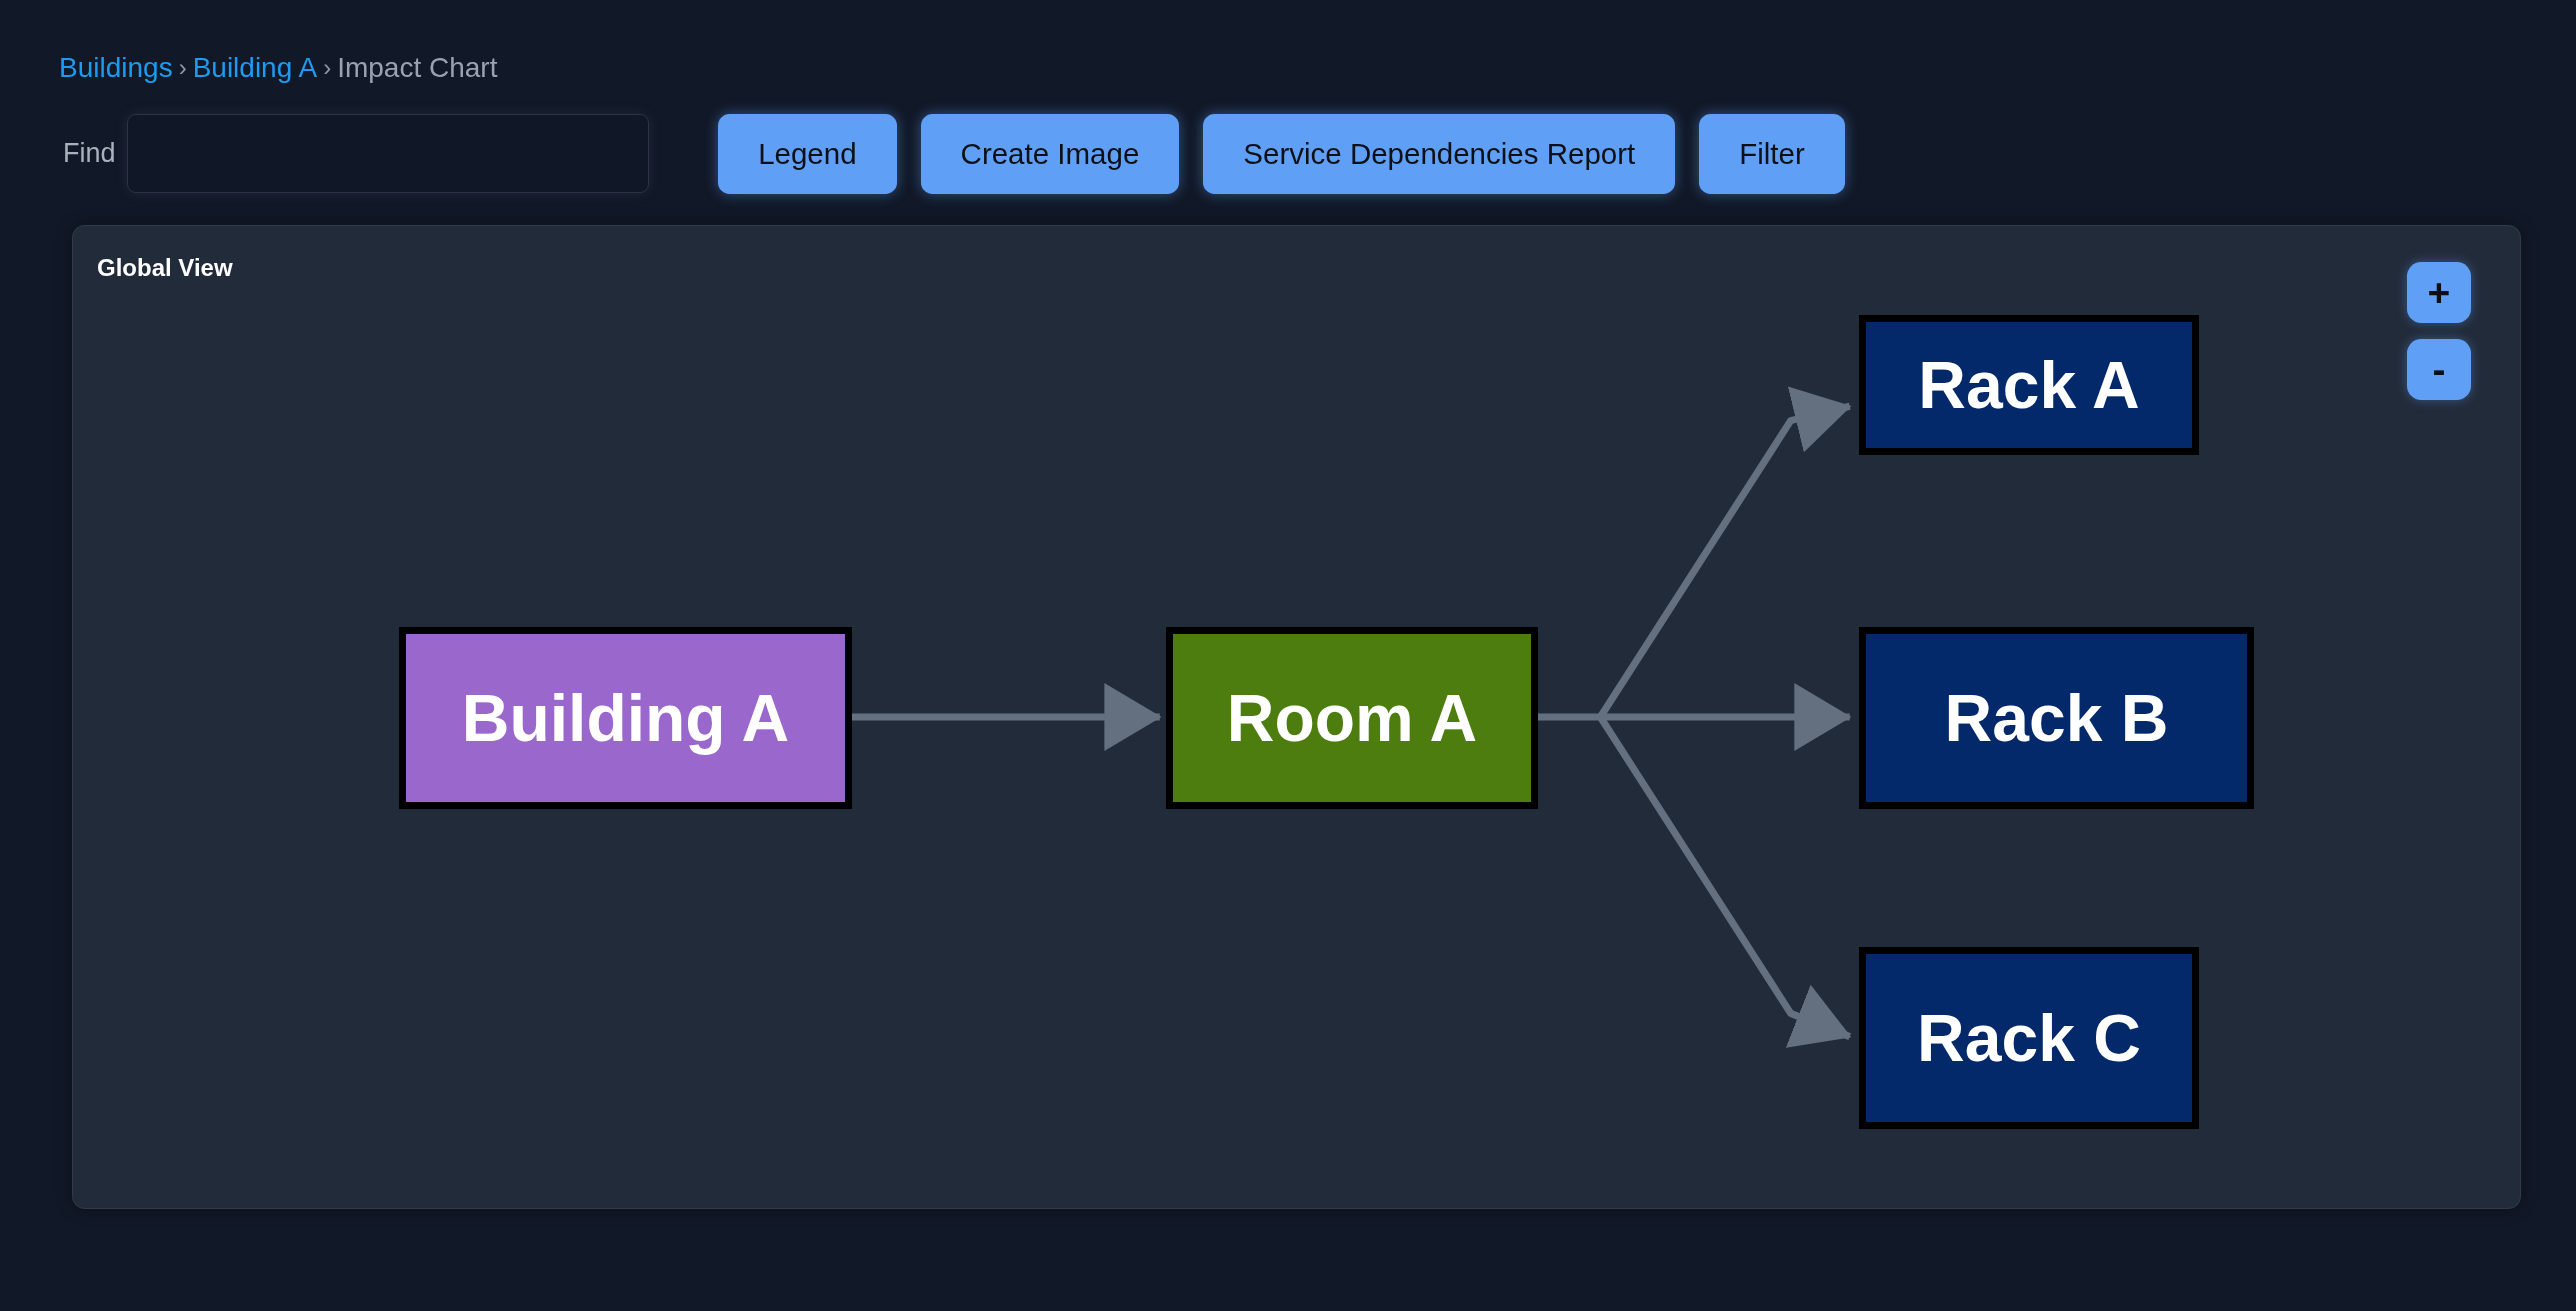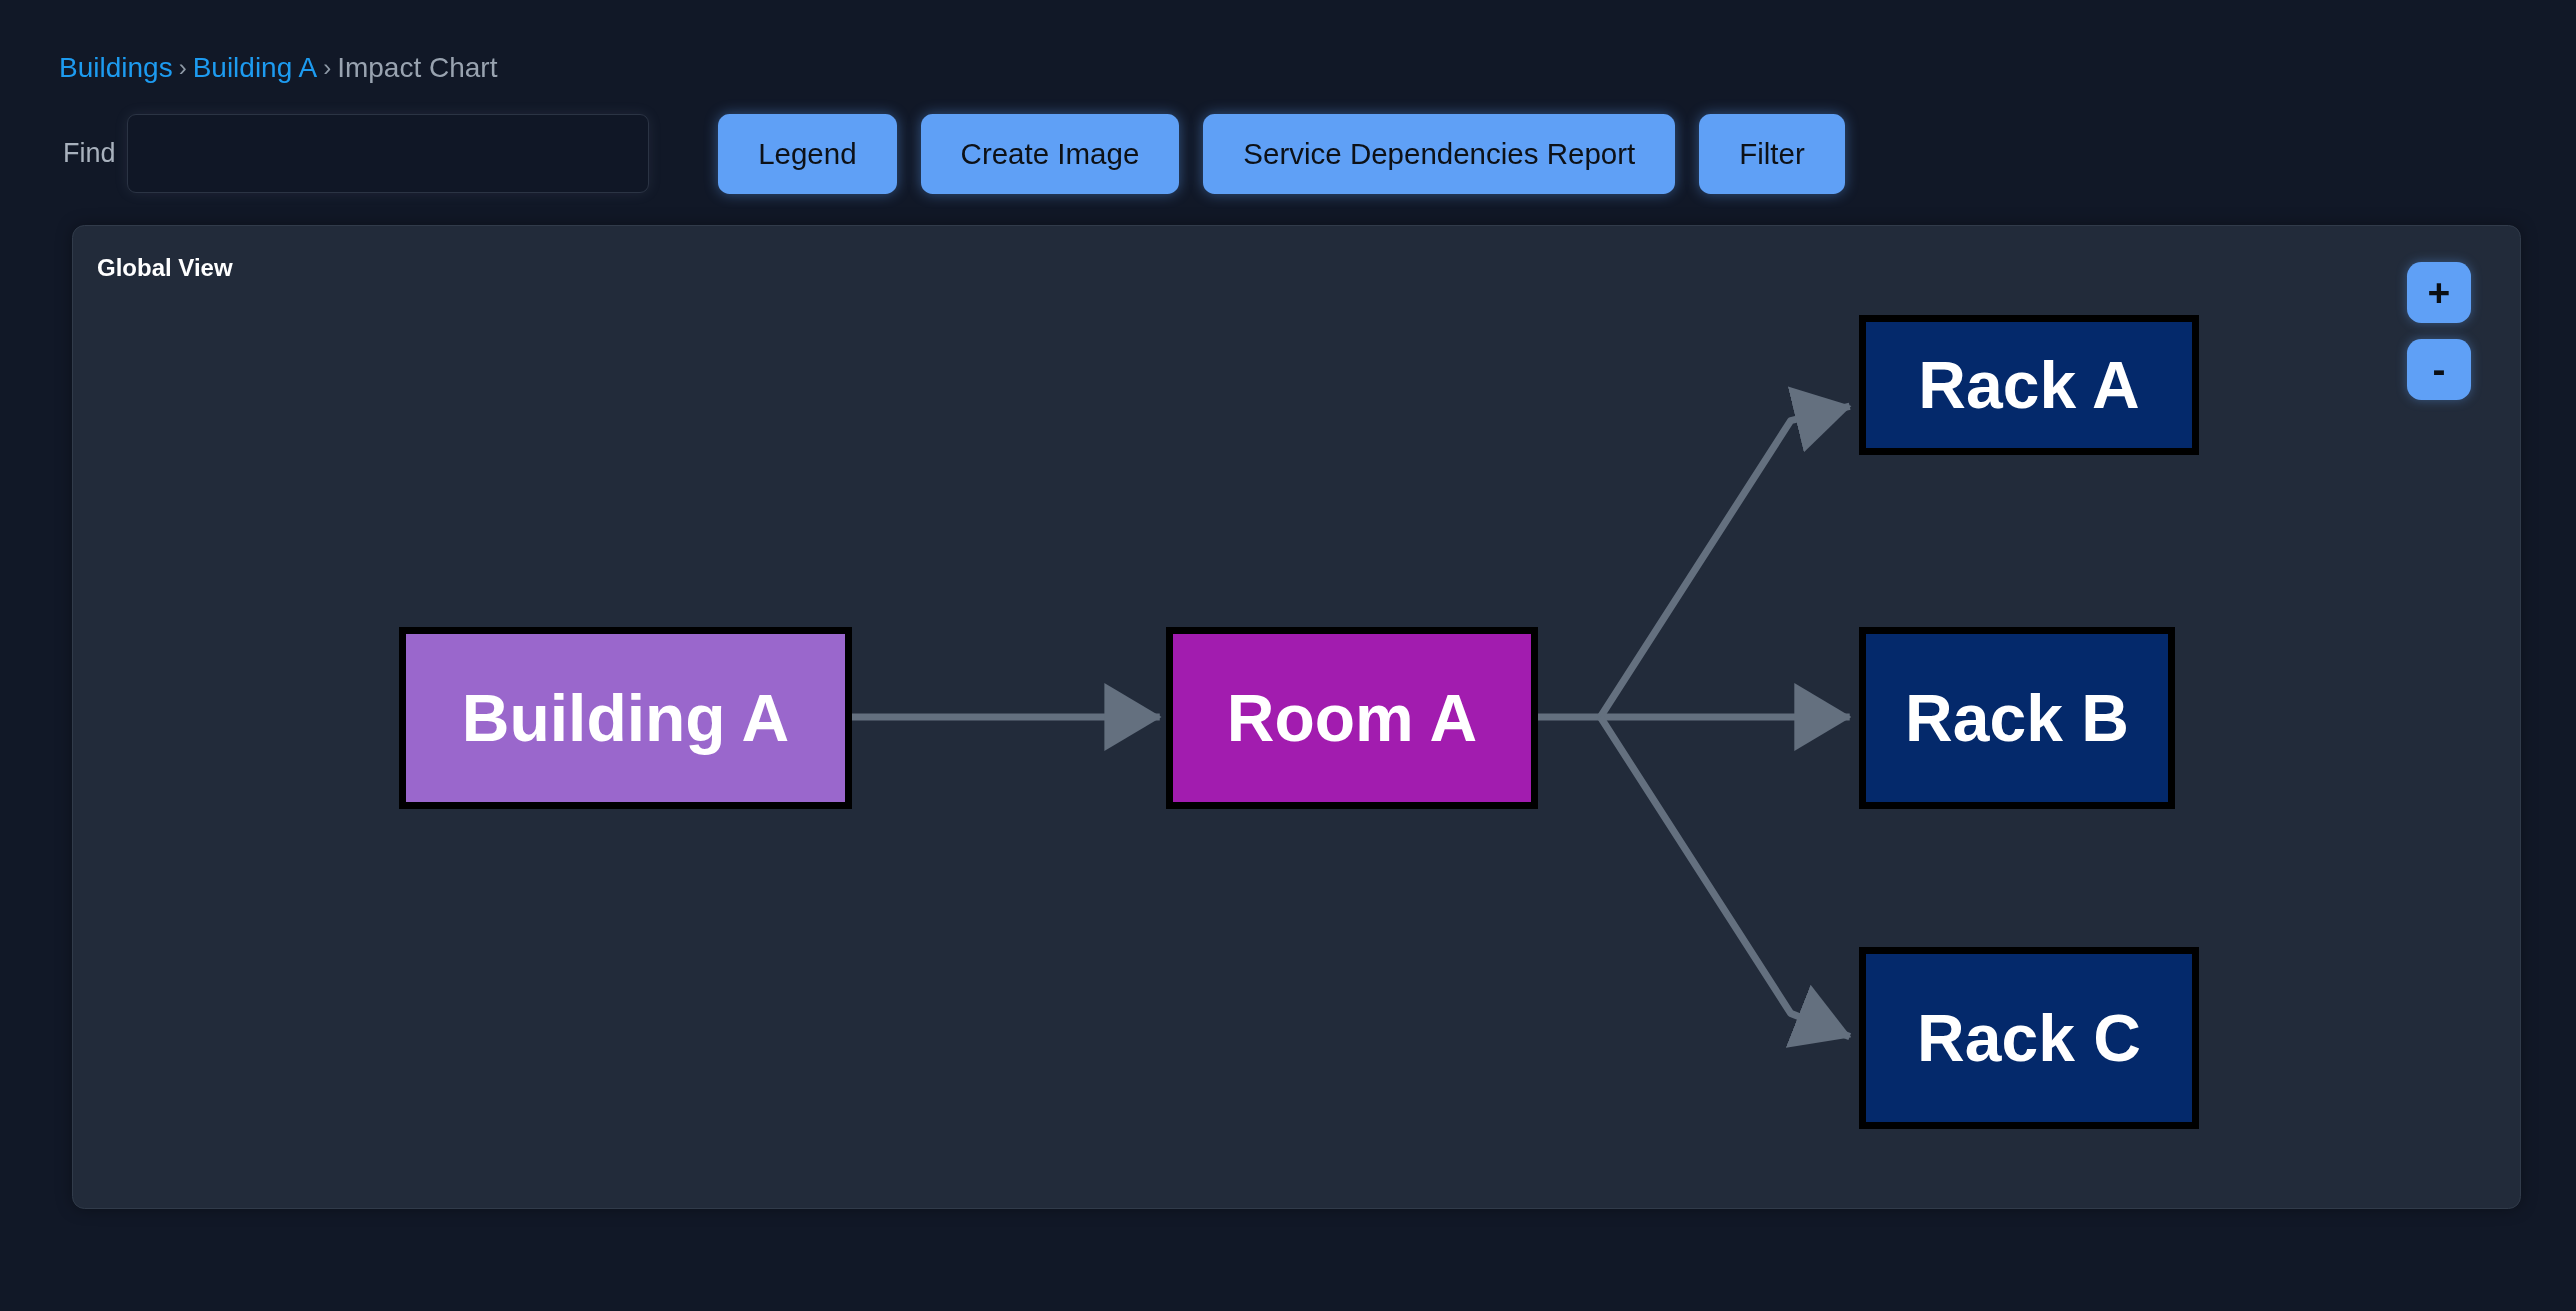--- a/index.html
+++ b/index.html
@@ -136,20 +136,20 @@
         </marker>
       </defs>
     <path d="M871,550 L1216,550" class="edge" marker-end="url(#arrowhead)"></path>
         <path d="M1637,550 L1709,550" class="edge"></path>
         <path d="M1709,550 L1922,218 L1988,202" class="edge" marker-end="url(#arrowhead)"></path>
         <path d="M1709,550 L1988,550" class="edge" marker-end="url(#arrowhead)"></path>
         <path d="M1709,550 L1922,882 L1988,908" class="edge" marker-end="url(#arrowhead)"></path>
       </svg>
     <div>
         <div class="node" style="left: 326px; top: 401px; width: 453px; height: 182px; background: rgb(154, 103, 204);">Building A</div>
-        <div class="node" style="left: 1093px; top: 401px; width: 372px; height: 182px; background: #a21caf;">Room A</div>
+        <div class="node" style="left: 1093px; top: 401px; width: 372px; height: 182px; background: #4d7c0f;">Room A</div>
         <div class="node" style="left: 1786px; top: 89px; width: 340px; height: 140px; background: rgb(4, 41, 107);">Rack A</div>
-        <div class="node" style="left: 1786px; top: 401px; width: 316px; height: 182px; background: rgb(4, 41, 107);">Rack B</div>
+        <div class="node" style="left: 1786px; top: 401px; width: 395px; height: 182px; background: rgb(4, 41, 107);">Rack B</div>
         <div class="node" style="left: 1786px; top: 721px; width: 340px; height: 182px; background: rgb(4, 41, 107);">Rack C</div>
       </div>
   </div>
 </section>
 
 
 </body></html>

